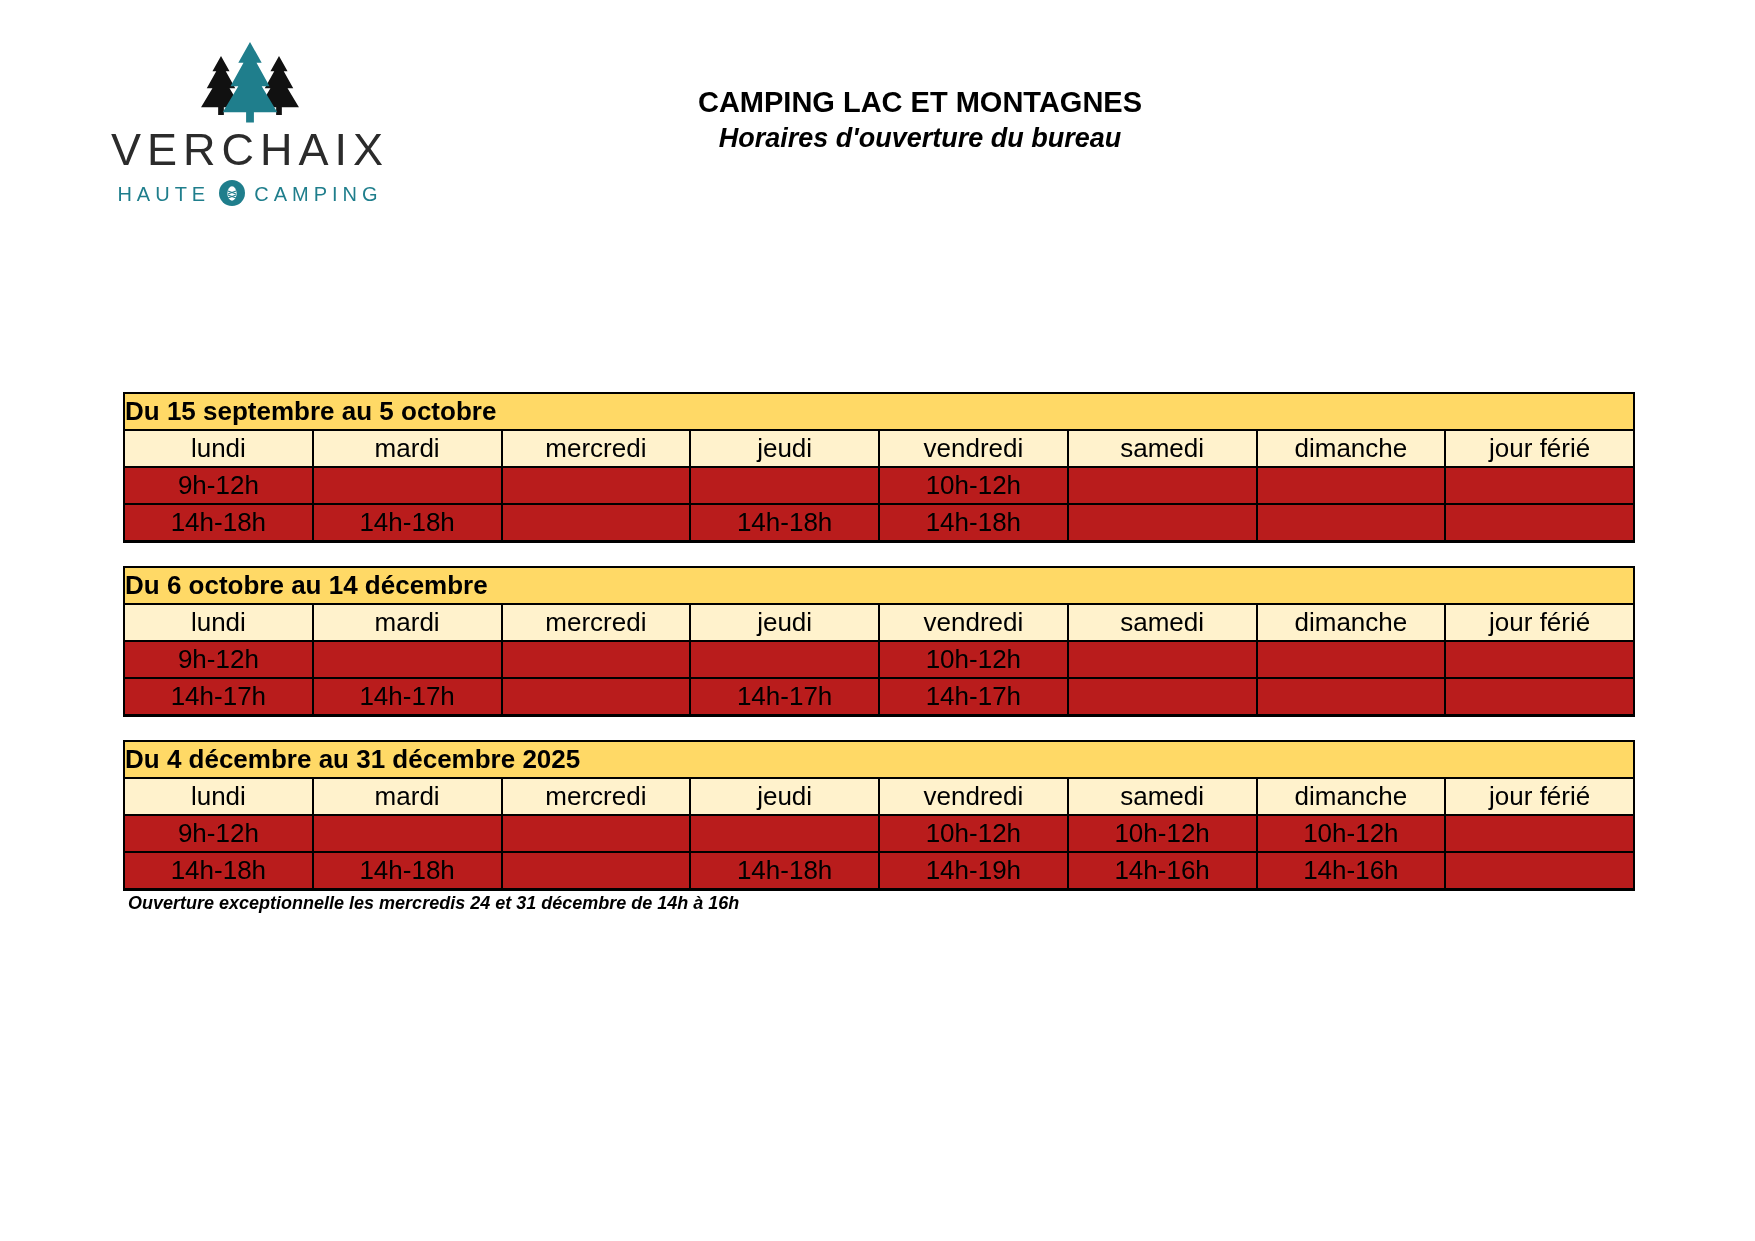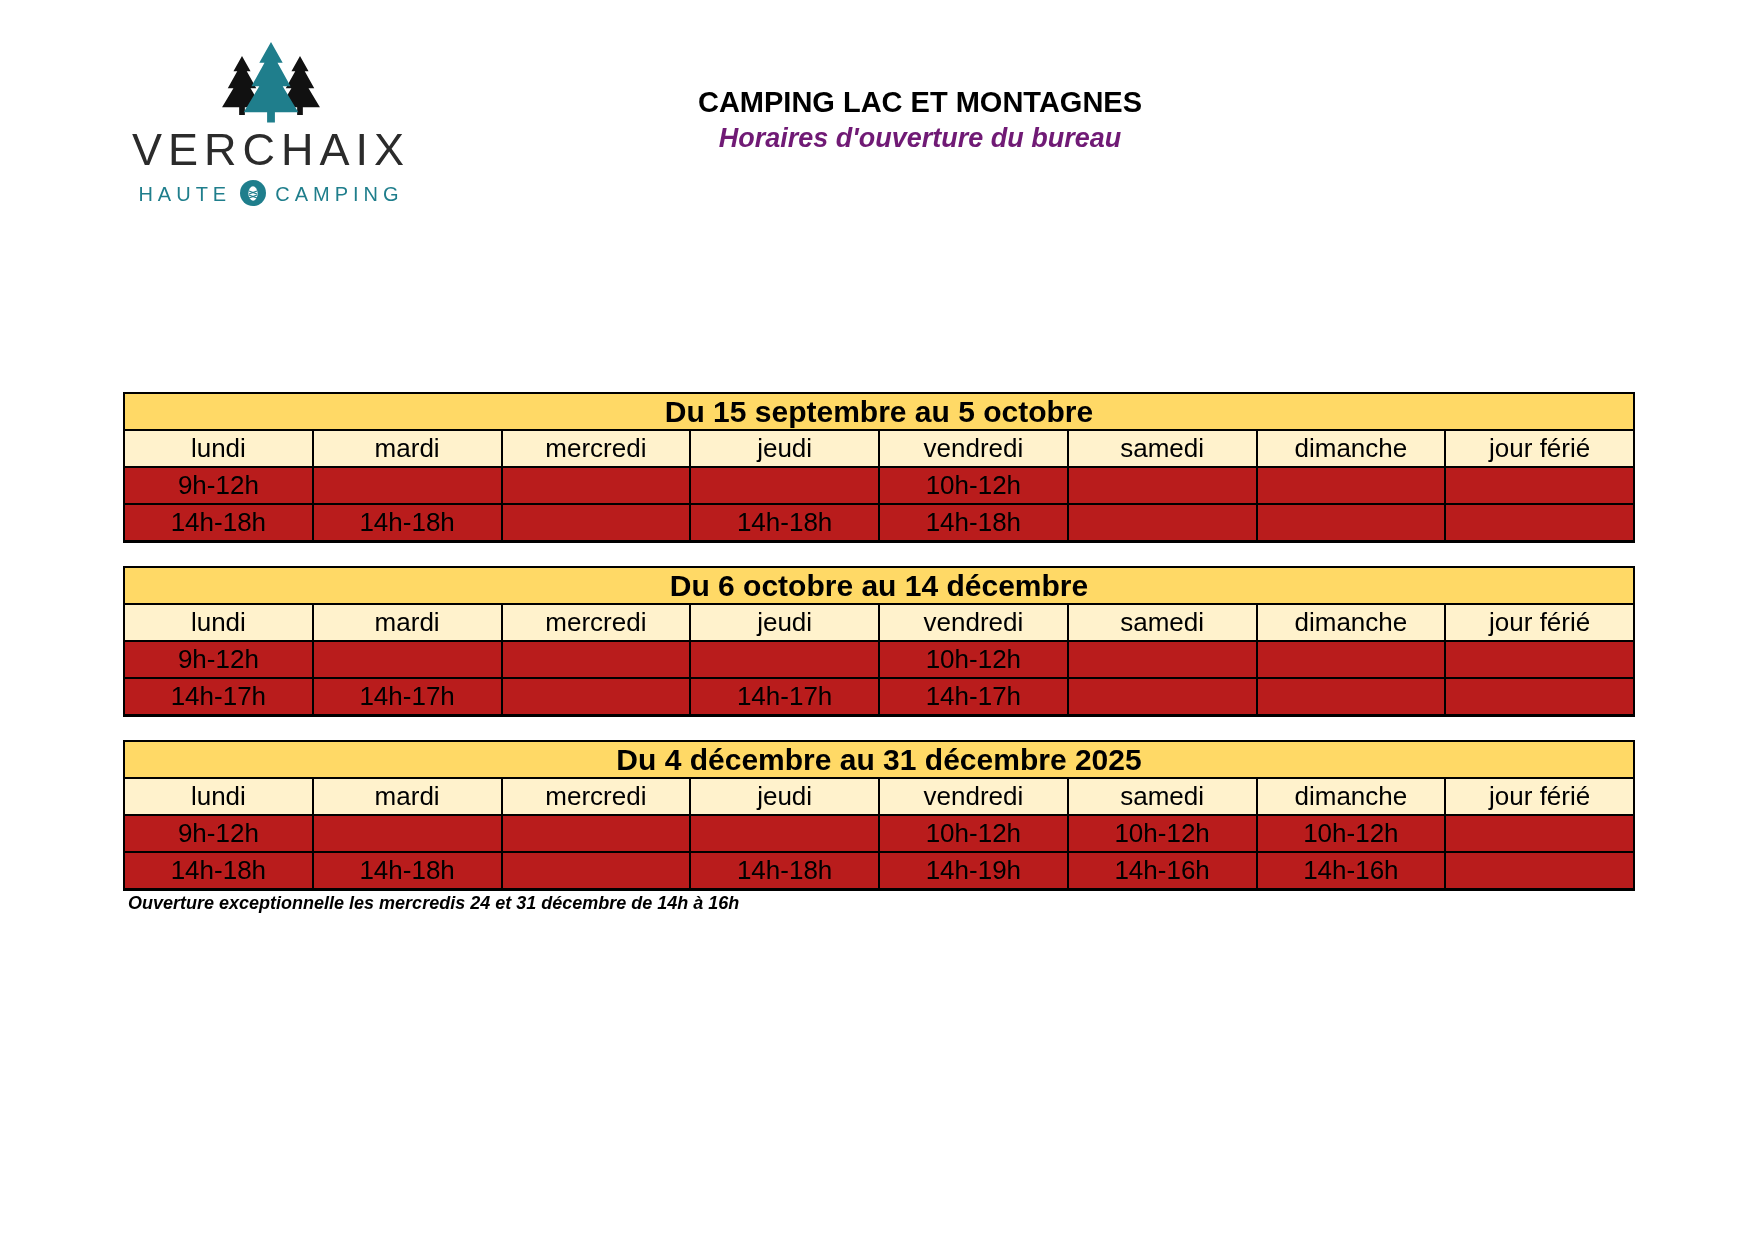--- a/index.html
+++ b/index.html
@@ -3,37 +3,37 @@
 <meta charset="utf-8">
 <style>
   html,body{margin:0;padding:0;}
   body{
     width:1755px;height:1241px;background:#ffffff;position:relative;
     font-family:"Liberation Sans", sans-serif;overflow:hidden;
     --gold:#FFD966; --cream:#FFF2CC; --teal:#1F7E8C; --dark:#2b2b2b;
   }
 
   
-  .logo{position:absolute;left:116px;top:36px;width:310px;text-align:center;}
+  .logo{position:absolute;left:95px;top:36px;width:310px;text-align:center;}
   .logo-trees{display:block;margin:0 auto;}
   .logo-name{font-size:45px;letter-spacing:6px;color:var(--dark);margin-top:0px;}
   .logo-sub{display:flex;align-items:flex-end;justify-content:center;gap:9px;
     color:var(--teal);font-size:20px;letter-spacing:5px;margin-top:4px;font-weight:500;}
 
   
   .header{position:absolute;left:570px;top:84px;width:700px;text-align:center;}
   .title{font-weight:bold;font-size:29px;color:#000;line-height:36px;}
-  .subtitle{font-weight:bold;font-style:italic;font-size:27px;color:#701a75;line-height:36px;text-align:center;}
+  .subtitle{font-weight:bold;font-style:italic;font-size:27px;color:#000000;line-height:36px;text-align:center;}
 
   
   #tables{position:absolute;left:123px;top:392px;width:1512px;}
   table.sched{width:100%;border-collapse:collapse;table-layout:fixed;
     margin-bottom:23px;border:2px solid #000;border-bottom-width:3px;}
-  .t-title{background:var(--gold);font-weight:bold;font-size:30px;color:#000;
-    height:35px;border:2px solid #000;padding:0;text-align:center;}
+  .t-title{background:var(--gold);font-weight:bold;font-size:26px;color:#000;
+    height:35px;border:2px solid #000;padding:0;text-align:left;}
   th.day{background:var(--cream);font-weight:normal;font-size:26px;color:#000;
     height:35px;border:2px solid #000;padding:0;text-align:center;}
   td{font-size:26px;color:#000;height:35px;border:2px solid #000;
     text-align:center;padding:0;background:#b91c1c;}
 
   
   .footer{position:absolute;left:128px;top:893px;width:1512px;text-align:left;
     font-weight:bold;font-style:italic;font-size:18px;color:#000;}
 </style>
 </head>

